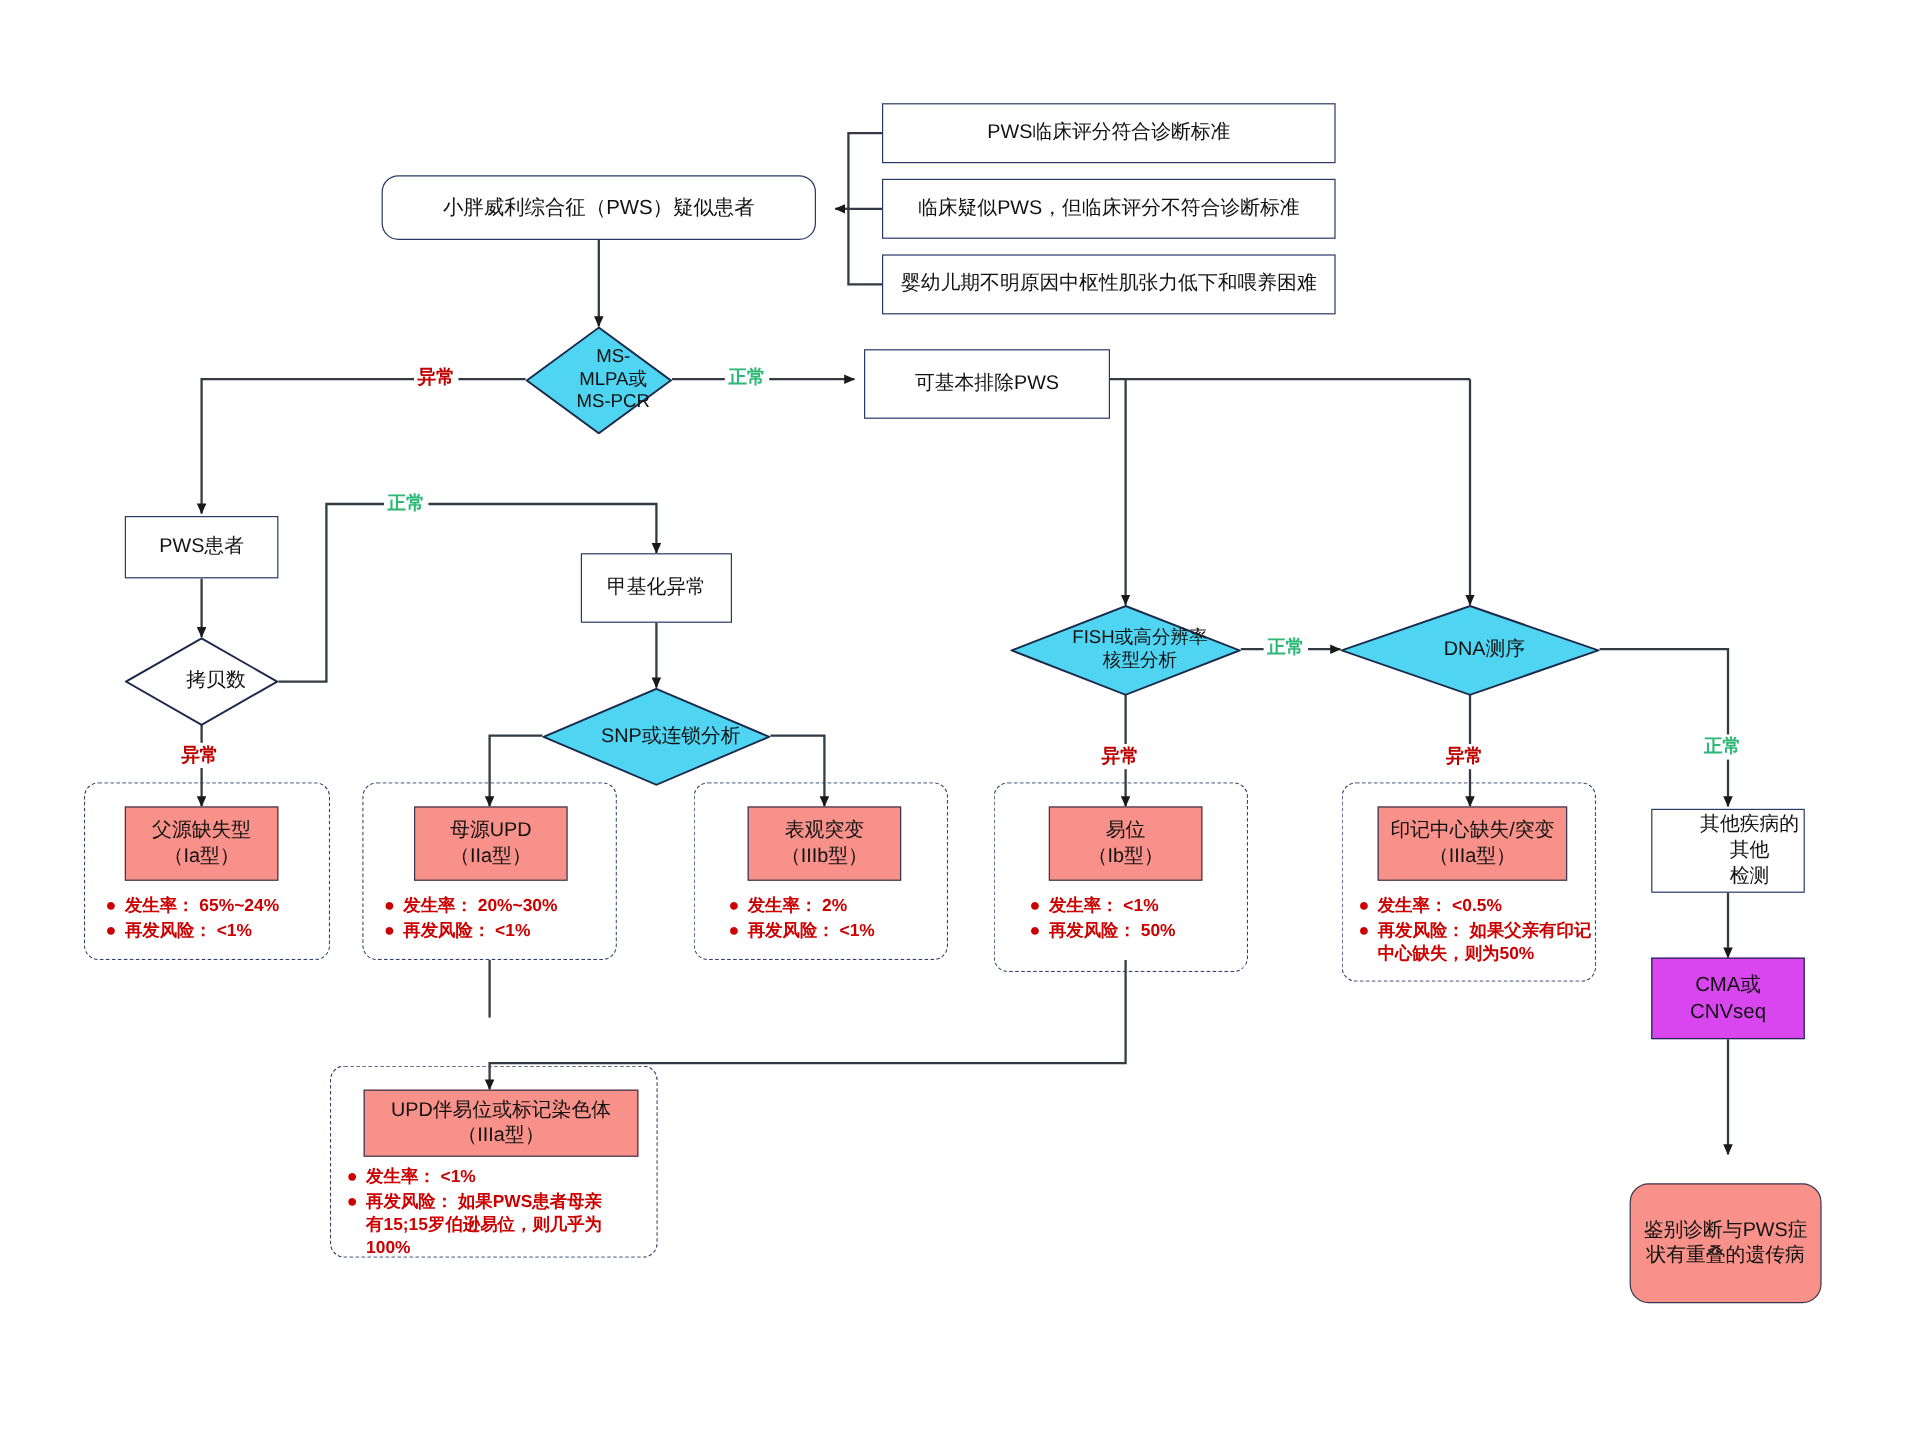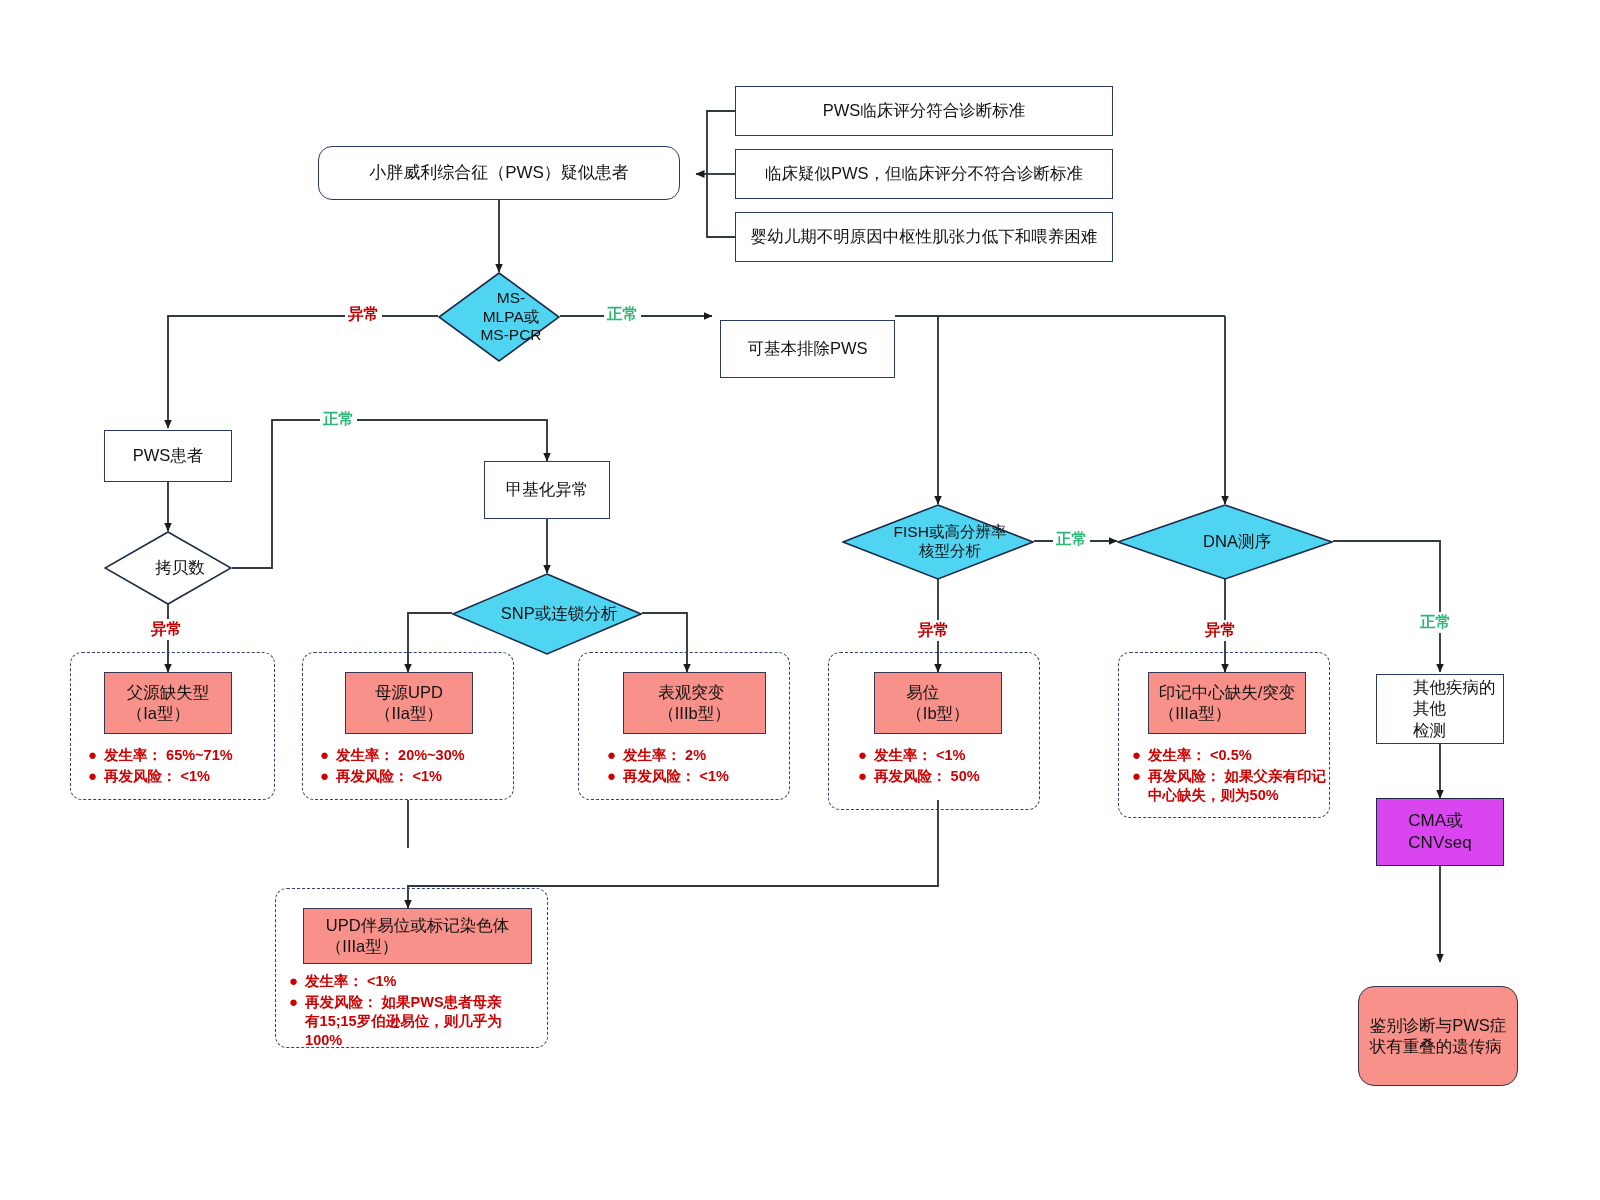--- a/index.html
+++ b/index.html
@@ -1,21 +1,21 @@
 <!DOCTYPE html>
 <html><head>
 <meta charset="utf-8">
 <style>
   html,body{margin:0;padding:0;background:#ffffff;}
   body{font-family:"Liberation Sans","DejaVu Sans",sans-serif;}
   #stage{position:relative;width:1600px;height:1200px;background:#fff;overflow:hidden;}
   #wires{position:absolute;left:0;top:0;width:1600px;height:1200px;}
 
   .node{position:absolute;box-sizing:border-box;display:flex;align-items:center;
-        justify-content:center;text-align:left;line-height:1.28;color:#111;}
+        justify-content:center;text-align:center;line-height:1.28;color:#111;}
 
   
   .rect{background:#ffffff;border:1.6px solid #2a3a66;}
   
   .rrect{background:#ffffff;border:1.6px solid #2a3a66;border-radius:14px;}
   
   .cyan{background:#d946ef;border:1.6px solid #1b2a4a;}
   
   .pink{background:#F79189;border:1.8px solid #3a3550;}
   .pink-round{background:#F79189;border:1.8px solid #3a3550;border-radius:16px;}
@@ -117,21 +117,21 @@
       <polygon points="61,1 121,45 61,89 1,45" fill="#4FD4F2" stroke="#1b2a4a" stroke-width="1.6"></polygon>
     </svg>
     <div class="lbl t15" style="white-space:pre-line;">MS-
 MLPA或
 MS-PCR</div>
   </div>
 
   <div class="edgelab t15 lab-bad" style="left:345px;top:304px;">异常</div>
   <div class="edgelab t15 lab-ok" style="left:604px;top:304px;">正常</div>
 
-  <div class="node rect t16" style="left:720px;top:291px;width:175px;height:58px;margin-top:29px;">
+  <div class="node rect t16" style="left:720px;top:291px;width:205px;height:58px;">
     <span>可基本排除PWS</span>
   </div>
 
   <div class="node rect t16" style="left:104px;top:430px;width:128px;height:52px;">
     <span>PWS患者</span>
   </div>
 
   <div class="dia" style="left:104px;top:531px;width:128px;height:74px;">
     <svg class="shape" viewBox="0 0 128 74">
       <polygon points="64,1 127,37 64,73 1,37" fill="#ffffff" stroke="#1b2a4a" stroke-width="1.6"></polygon>
@@ -190,21 +190,21 @@
   </div>
 
   <div class="group" style="left:70px;top:652px;width:205px;height:148px;"></div>
   <div class="node pink t16" style="left:104px;top:672px;width:128px;height:62px;white-space:pre-line;">
     <span>父源缺失型
 （Ia型）</span>
   </div>
   <div class="bullets t14" style="left:88px;top:746px;width:190px;">
     <div class="row">
         <span class="dot">●</span>
-      <span class="txt">发生率： 65%~71%</span>
+      <span class="txt">发生率： 65%~24%</span>
       </div>
     <div class="row">
         <span class="dot">●</span>
       <span class="txt">再发风险： &lt;1%</span>
       </div>
   </div>
 
   <div class="group" style="left:302px;top:652px;width:212px;height:148px;"></div>
   <div class="node pink t16" style="left:345px;top:672px;width:128px;height:62px;white-space:pre-line;">
     <span>母源UPD
@@ -215,21 +215,21 @@
         <span class="dot">●</span>
       <span class="txt">发生率： 20%~30%</span>
       </div>
     <div class="row">
         <span class="dot">●</span>
       <span class="txt">再发风险： &lt;1%</span>
       </div>
   </div>
 
   <div class="group" style="left:578px;top:652px;width:212px;height:148px;"></div>
-  <div class="node pink t16" style="left:623px;top:672px;width:143px;height:62px;white-space:pre-line;">
+  <div class="node pink t16" style="left:623px;top:672px;width:128px;height:62px;white-space:pre-line;">
     <span>表观突变
 （IIIb型）</span>
   </div>
   <div class="bullets t14" style="left:607px;top:746px;width:190px;">
     <div class="row">
         <span class="dot">●</span>
       <span class="txt">发生率： 2%</span>
       </div>
     <div class="row">
         <span class="dot">●</span>

